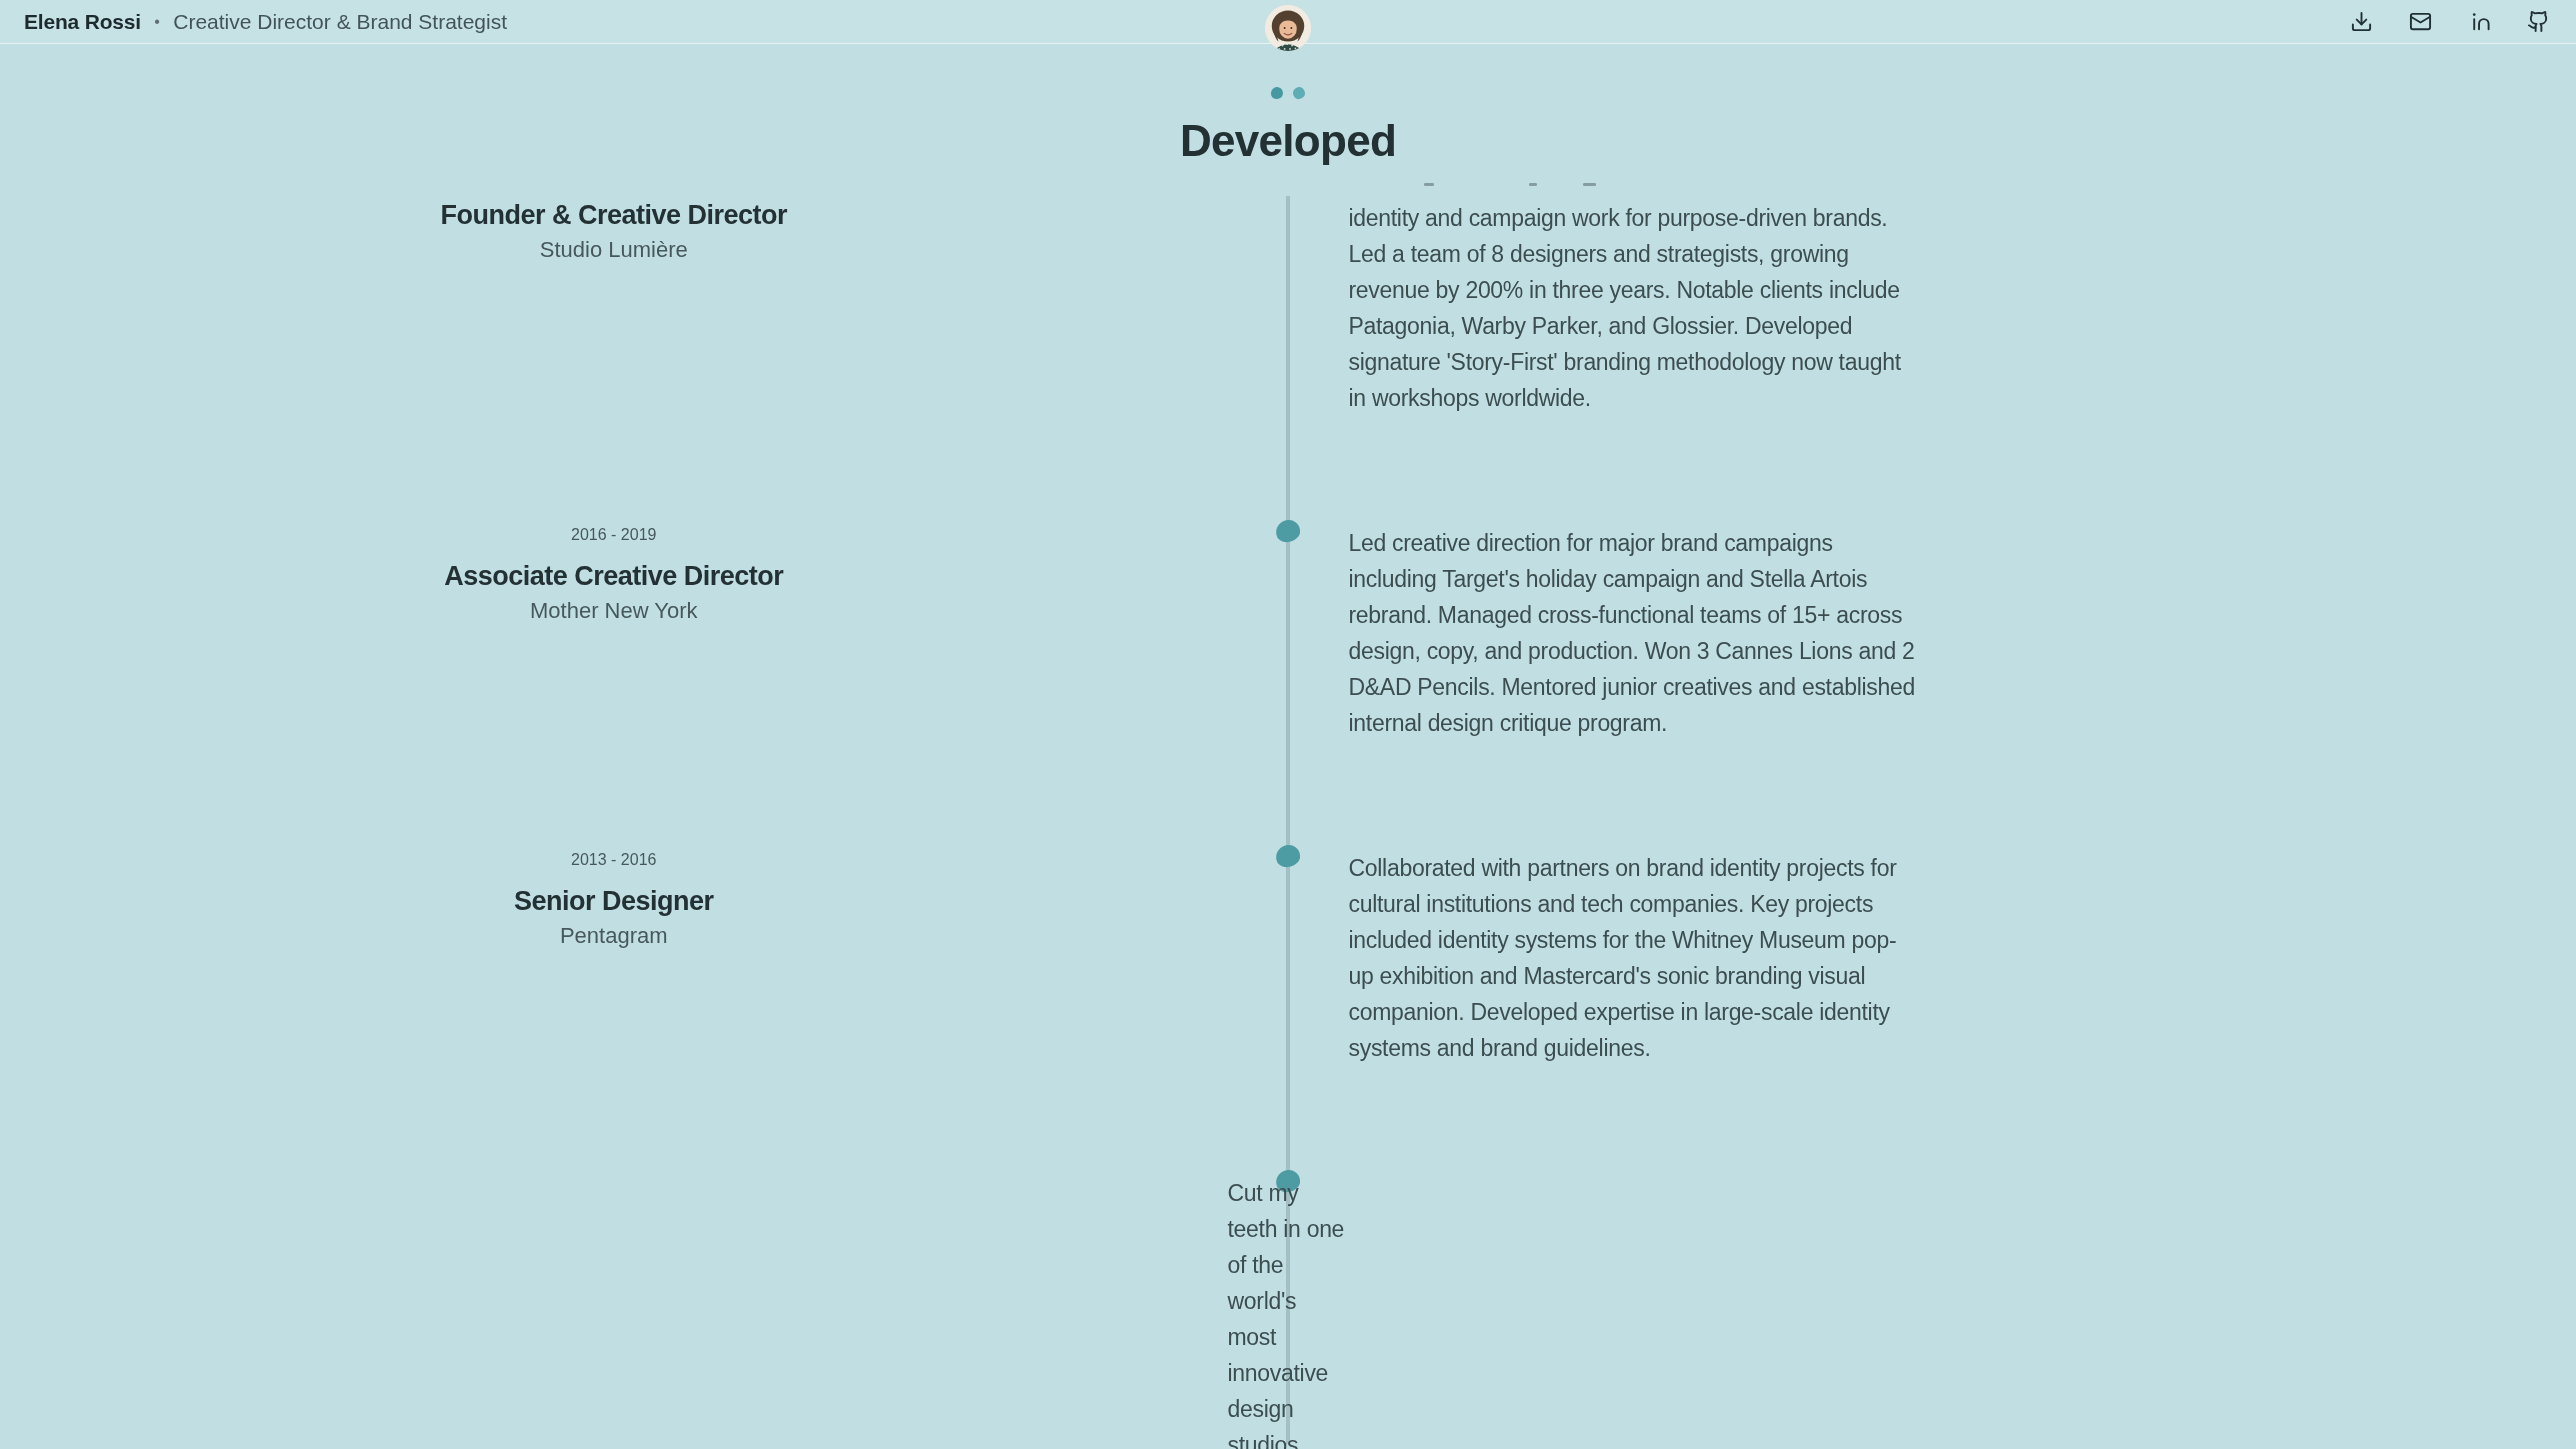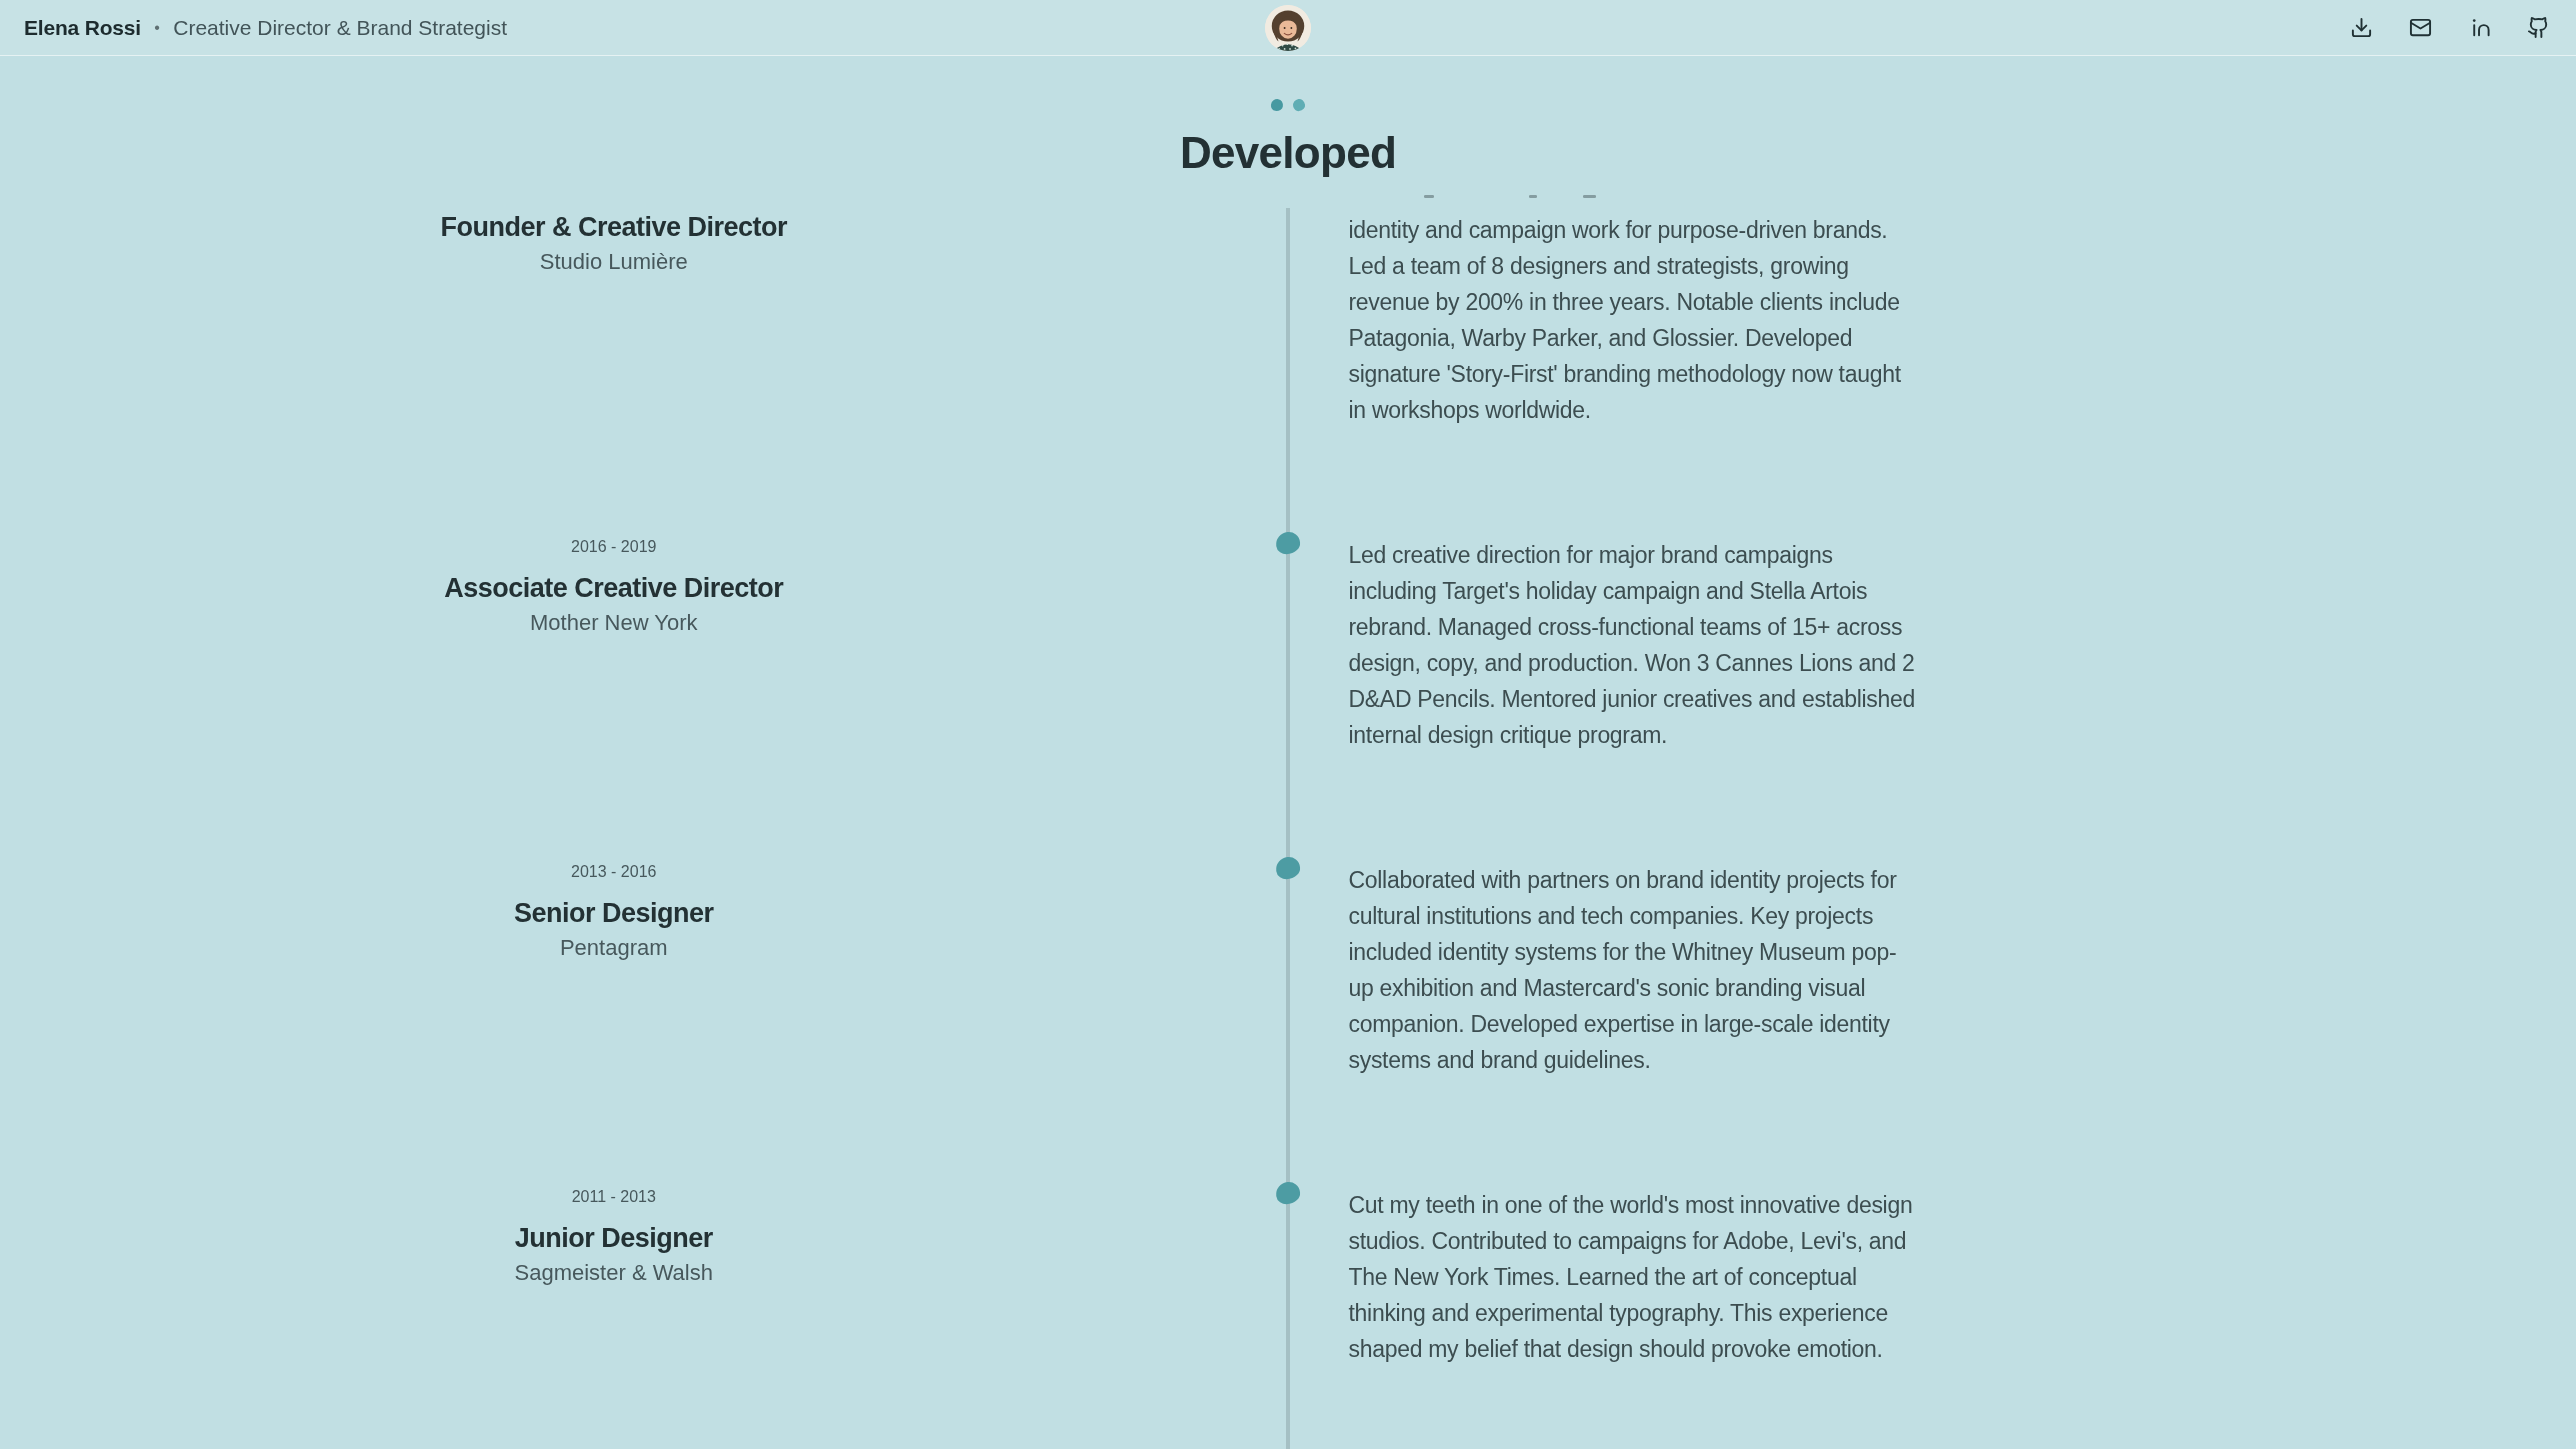--- a/index.html
+++ b/index.html
@@ -4,21 +4,21 @@
 <style>
   html,body{margin:0;padding:0;}
   body{
     width:2576px;height:1449px;overflow:hidden;
     background:#c1dfe3;
     font-family:"Liberation Sans","DejaVu Sans",sans-serif;
     -webkit-font-smoothing:antialiased;
   }
   
   .topbar{
-    position:relative;height:56px;box-sizing:border-box;
+    position:relative;height:44px;box-sizing:border-box;
     display:flex;align-items:center;justify-content:space-between;
     padding:0 24px;
     background:rgba(255,255,255,0.10);
     border-bottom:1.3px solid rgba(255,255,255,0.55);
   }
   .id-block{display:flex;align-items:center;gap:13.4px;font-size:21px;white-space:nowrap;}
   .person-name{font-weight:700;color:#1d2b2e;letter-spacing:-0.2px;}
   .sep{color:#5f7073;font-size:16px;}
   .person-role{color:#42545
 8;color:#425458;}
@@ -194,25 +194,20 @@
       </div>
       <div class="mid"></div>
       <div class="right">
 
         <p class="desc">Collaborated with partners on brand identity projects for cultural institutions and tech companies. Key projects included identity systems for the Whitney Museum pop-up exhibition and Mastercard's sonic branding visual companion. Developed expertise in large-scale identity systems and brand guidelines.</p>
       </div>
     </article>
 
     <article class="entry">
       <div class="tdot"></div>
-      <div class="left">
-        <div class="date">2011 - 2013</div>
-        <h2 class="title">Junior Designer</h2>
-        <div class="company">Sagmeister &amp; Walsh</div>
-      </div>
       <div class="mid"></div>
       <div class="right">
 
         <p class="desc">Cut my teeth in one of the world's most innovative design studios. Contributed to campaigns for Adobe, Levi's, and The New York Times. Learned the art of conceptual thinking and experimental typography. This experience shaped my belief that design should provoke emotion.</p>
       </div>
     </article>
   </div>
 
 </main>
 

